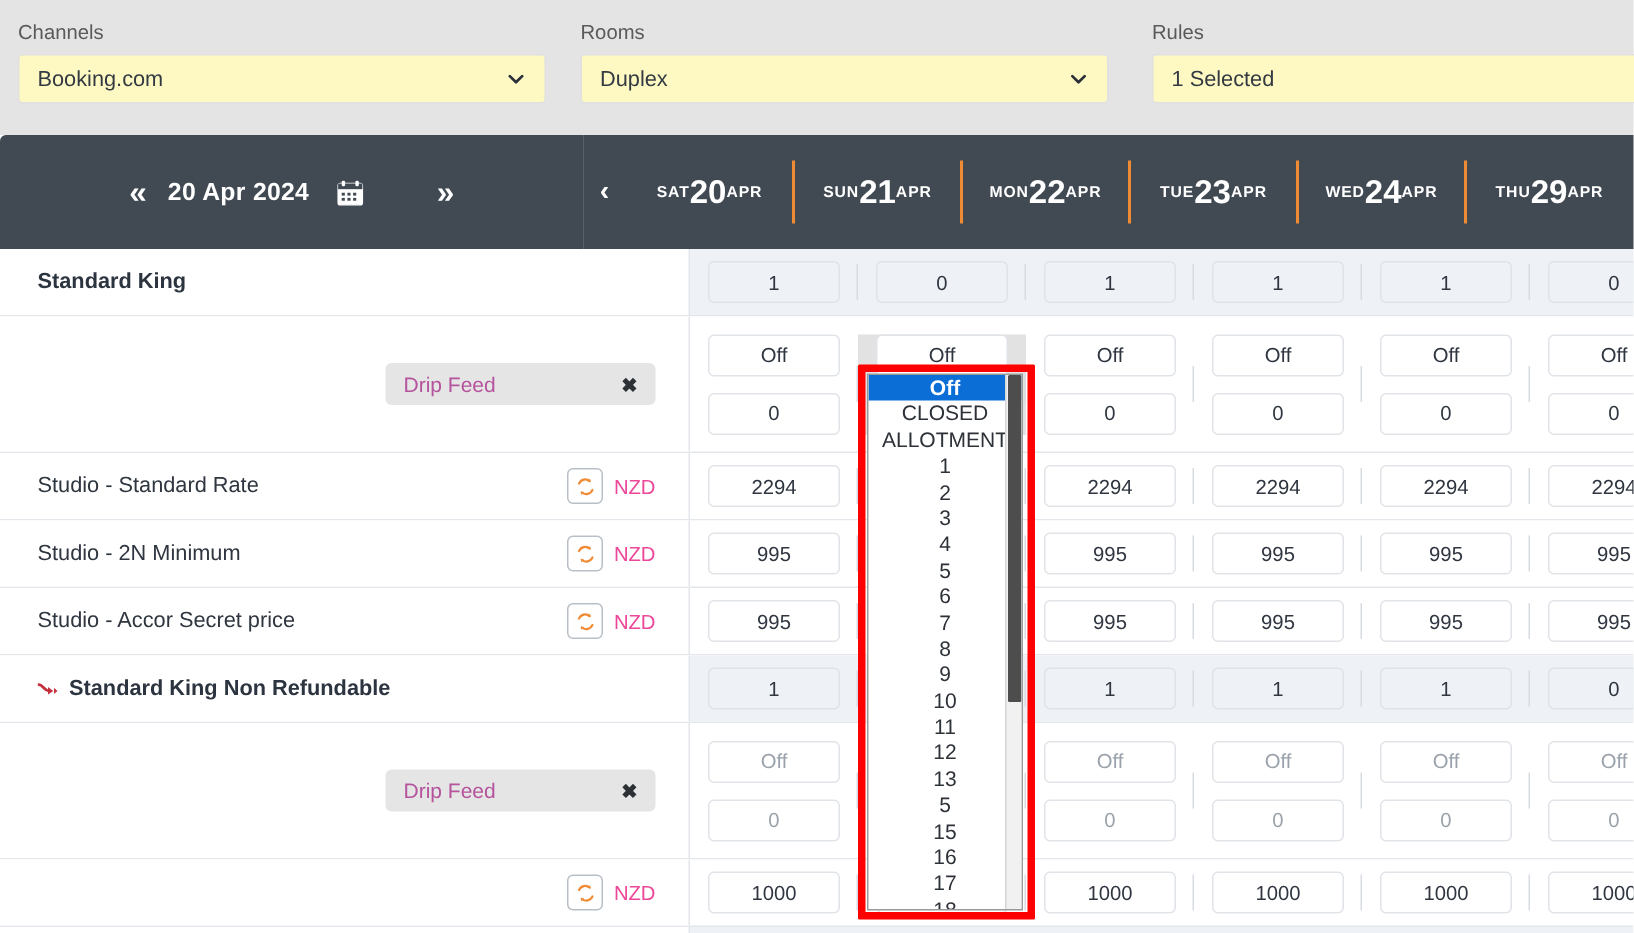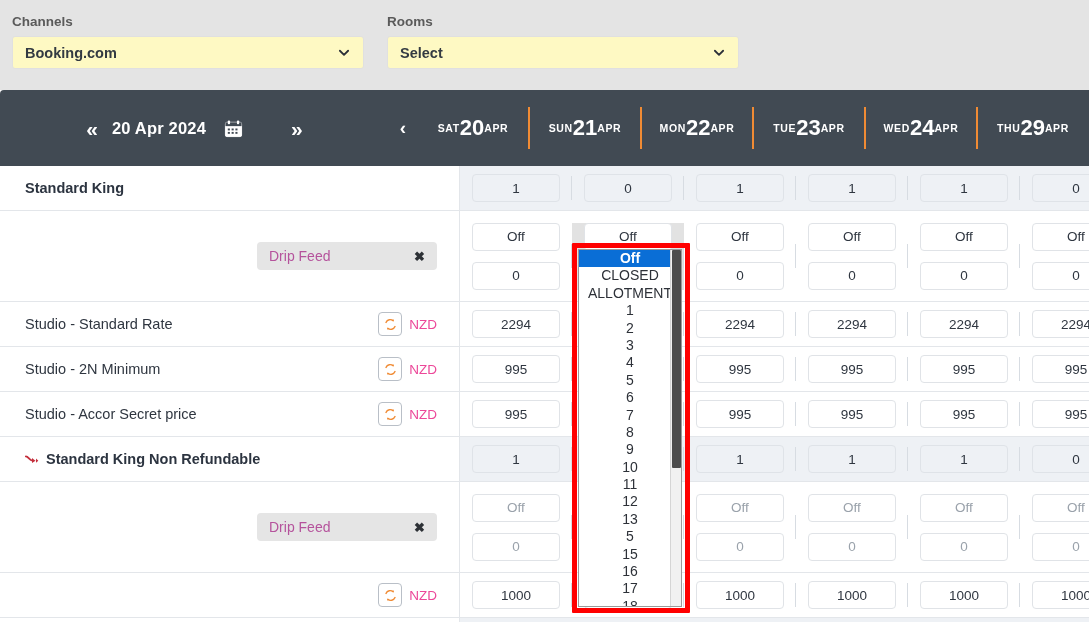--- a/index.html
+++ b/index.html
@@ -16,21 +16,20 @@
   #filter-bar {
     position: absolute; left: 0; top: 0;
     width: 1089px; height: 90px;
     background: #e4e4e4;
     display: flex;
     align-items: flex-start;
   }
   .filter-group {
     padding: 14px 0 0 18px;
     flex: 0 0 auto;
-    font-weight: bold;
   }
   .filter-group.g1 { width: 375px; padding-left: 12px; }
   .filter-group.g2 { width: 375px; padding-left: 12px; }
   .filter-group.g3 { width: 339px; padding-left: 18px; }
   .filter-label {
     font-size: 13.5px;
     color: #5a5a5a;
     margin-bottom: 7px;
     line-height: 15px;
   }
@@ -315,29 +314,35 @@
         <svg viewBox="0 0 16 16" width="12" height="12">
             <path d="M2.5 5 L8 10.5 L13.5 5" stroke="#2b3038" stroke-width="2.4" fill="none" stroke-linecap="round" stroke-linejoin="round"></path>
           </svg>
       </span>
     </div>
   </div>
 
   <div class="filter-group g2">
     <div class="filter-label">Rooms</div>
     <div class="filter-select">
-      <span>Select</span>
+      <span>Duplex</span>
       <span class="chev">
         <svg viewBox="0 0 16 16" width="12" height="12">
             <path d="M2.5 5 L8 10.5 L13.5 5" stroke="#2b3038" stroke-width="2.4" fill="none" stroke-linecap="round" stroke-linejoin="round"></path>
           </svg>
       </span>
     </div>
   </div>
 
+  <div class="filter-group g3">
+    <div class="filter-label">Rules</div>
+    <div class="filter-select">
+      <span>1 Selected</span>
+    </div>
+  </div>
 
 </div>
 
 <div id="date-header">
 
   <div id="date-nav">
     <span class="nav-arrow">«</span>
     <span id="nav-date-label">20 Apr 2024</span>
     <span id="cal-icon">
       <svg viewBox="0 0 20 20" width="19" height="19">

